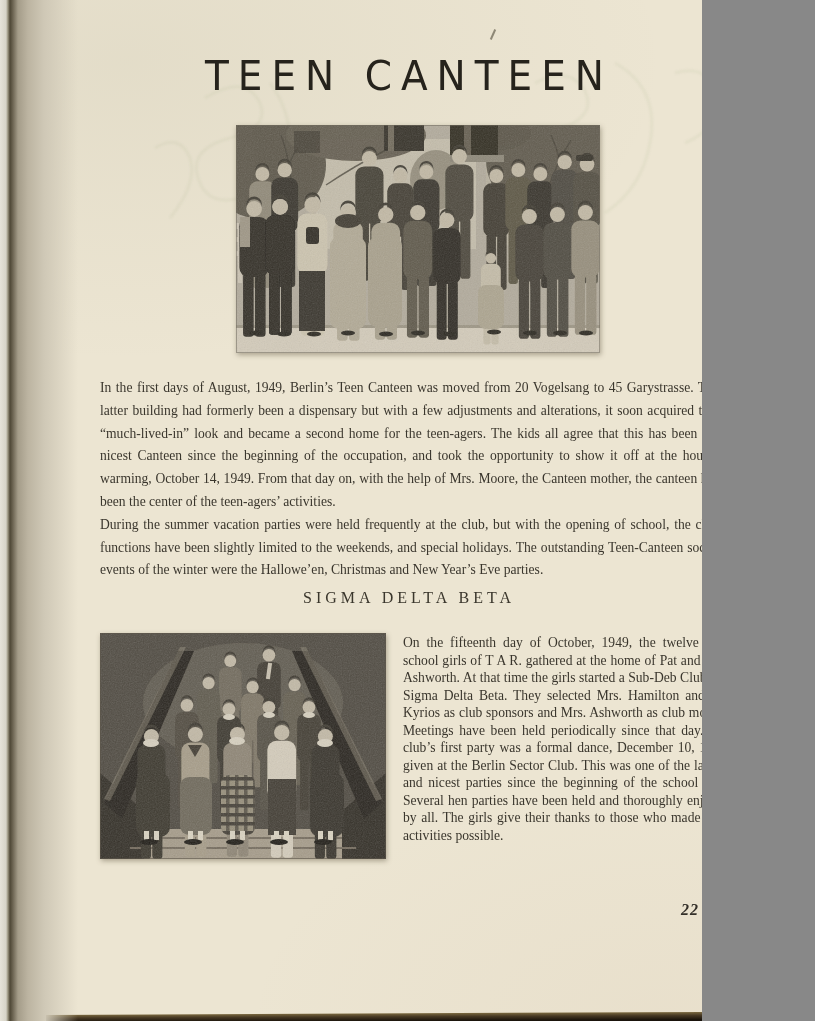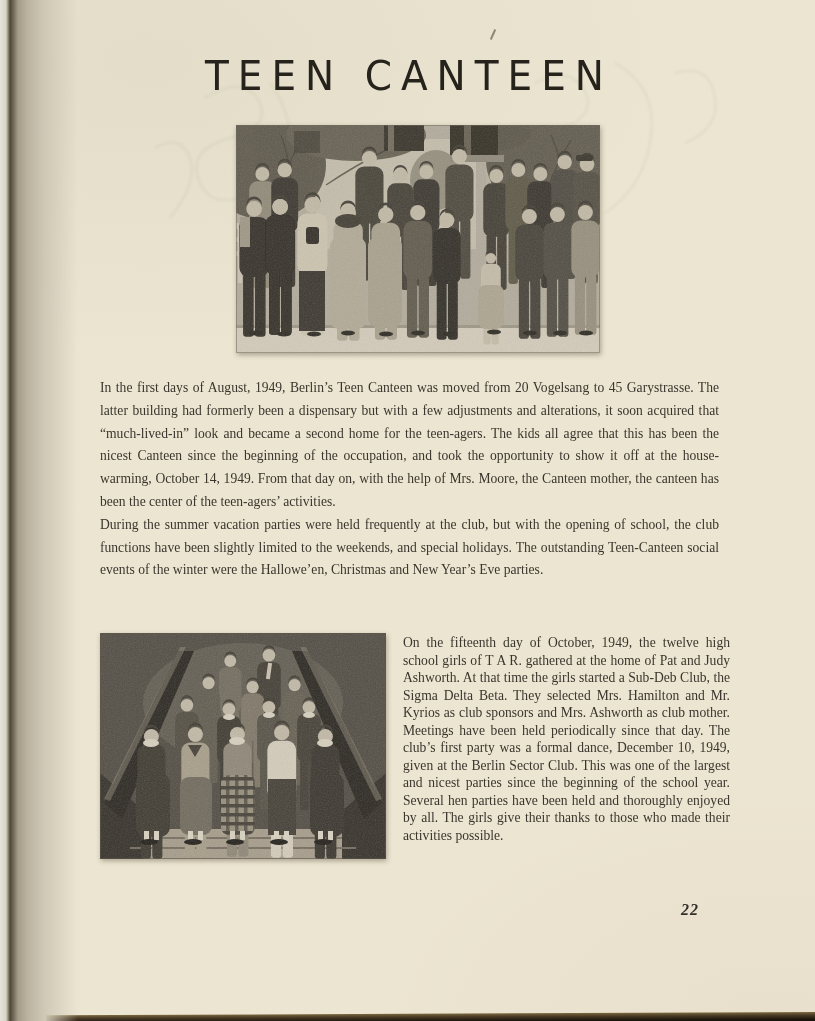--- a/index.html
+++ b/index.html
@@ -1,17 +1,17 @@
 <!DOCTYPE html>
 <html><head>
 <meta charset="utf-8">
 <style>
   html,body{margin:0;padding:0;background:#888;}
   #scan{
-    position:relative;width:815px;height:1021px;overflow:hidden;
+    position:relative;width:702px;height:1021px;overflow:hidden;
     background:
       radial-gradient(900px 500px at 18% 6%, rgba(150,148,120,.10), rgba(0,0,0,0) 60%),
       radial-gradient(700px 400px at 95% 100%, rgba(190,160,130,.08), rgba(0,0,0,0) 60%),
       #ece5d2;
     font-family:"Liberation Serif", serif;
     color:#3b372f;
   }
   
   .edge-left{
     position:absolute;left:0;top:0;bottom:0;width:78px;pointer-events:none;z-index:5;
@@ -187,20 +187,21 @@
       <rect width="364" height="228" filter="url(#grain)" opacity=".20"></rect>
       <rect x="0.5" y="0.5" width="363" height="227" fill="none" stroke="#716b5e" stroke-opacity=".55"></rect>
     </svg>
   </div>
 
   <div class="body-text body-main">
     <p>In the first days of August, 1949, Berlin’s Teen Canteen was moved from 20 Vogelsang to 45 Garystrasse. The latter building had formerly been a dispensary but with a few adjustments and alterations, it soon acquired that “much-lived-in” look and became a second home for the teen-agers. The kids all agree that this has been the nicest Canteen since the beginning of the occupation, and took the opportunity to show it off at the house-warming, October 14, 1949. From that day on, with the help of Mrs. Moore, the Canteen mother, the canteen has been the center of the teen-agers’ activities.</p>
     <p>During the summer vacation parties were held frequently at the club, but with the opening of school, the club functions have been slightly limited to the weekends, and special holidays. The outstanding Teen-Canteen social events of the winter were the Hallowe’en, Christmas and New Year’s Eve parties.</p>
   </div>
 
+  <div class="heading2">SIGMA DELTA BETA</div>
 
   <div class="photo p-sigma">
     <svg width="286" height="226" viewBox="0 0 286 226">
       <rect width="286" height="226" fill="#48443c"></rect>
       <ellipse cx="143" cy="70" rx="100" ry="60" fill="#736c5f" opacity=".45"></ellipse>
 
       <polygon points="0,140 100,226 0,226" fill="#2a2620"></polygon>
       <polygon points="286,140 186,226 286,226" fill="#2a2620"></polygon>
 
       <polygon points="4,170 78,18 94,18 22,186" fill="#1f1c17"></polygon>

